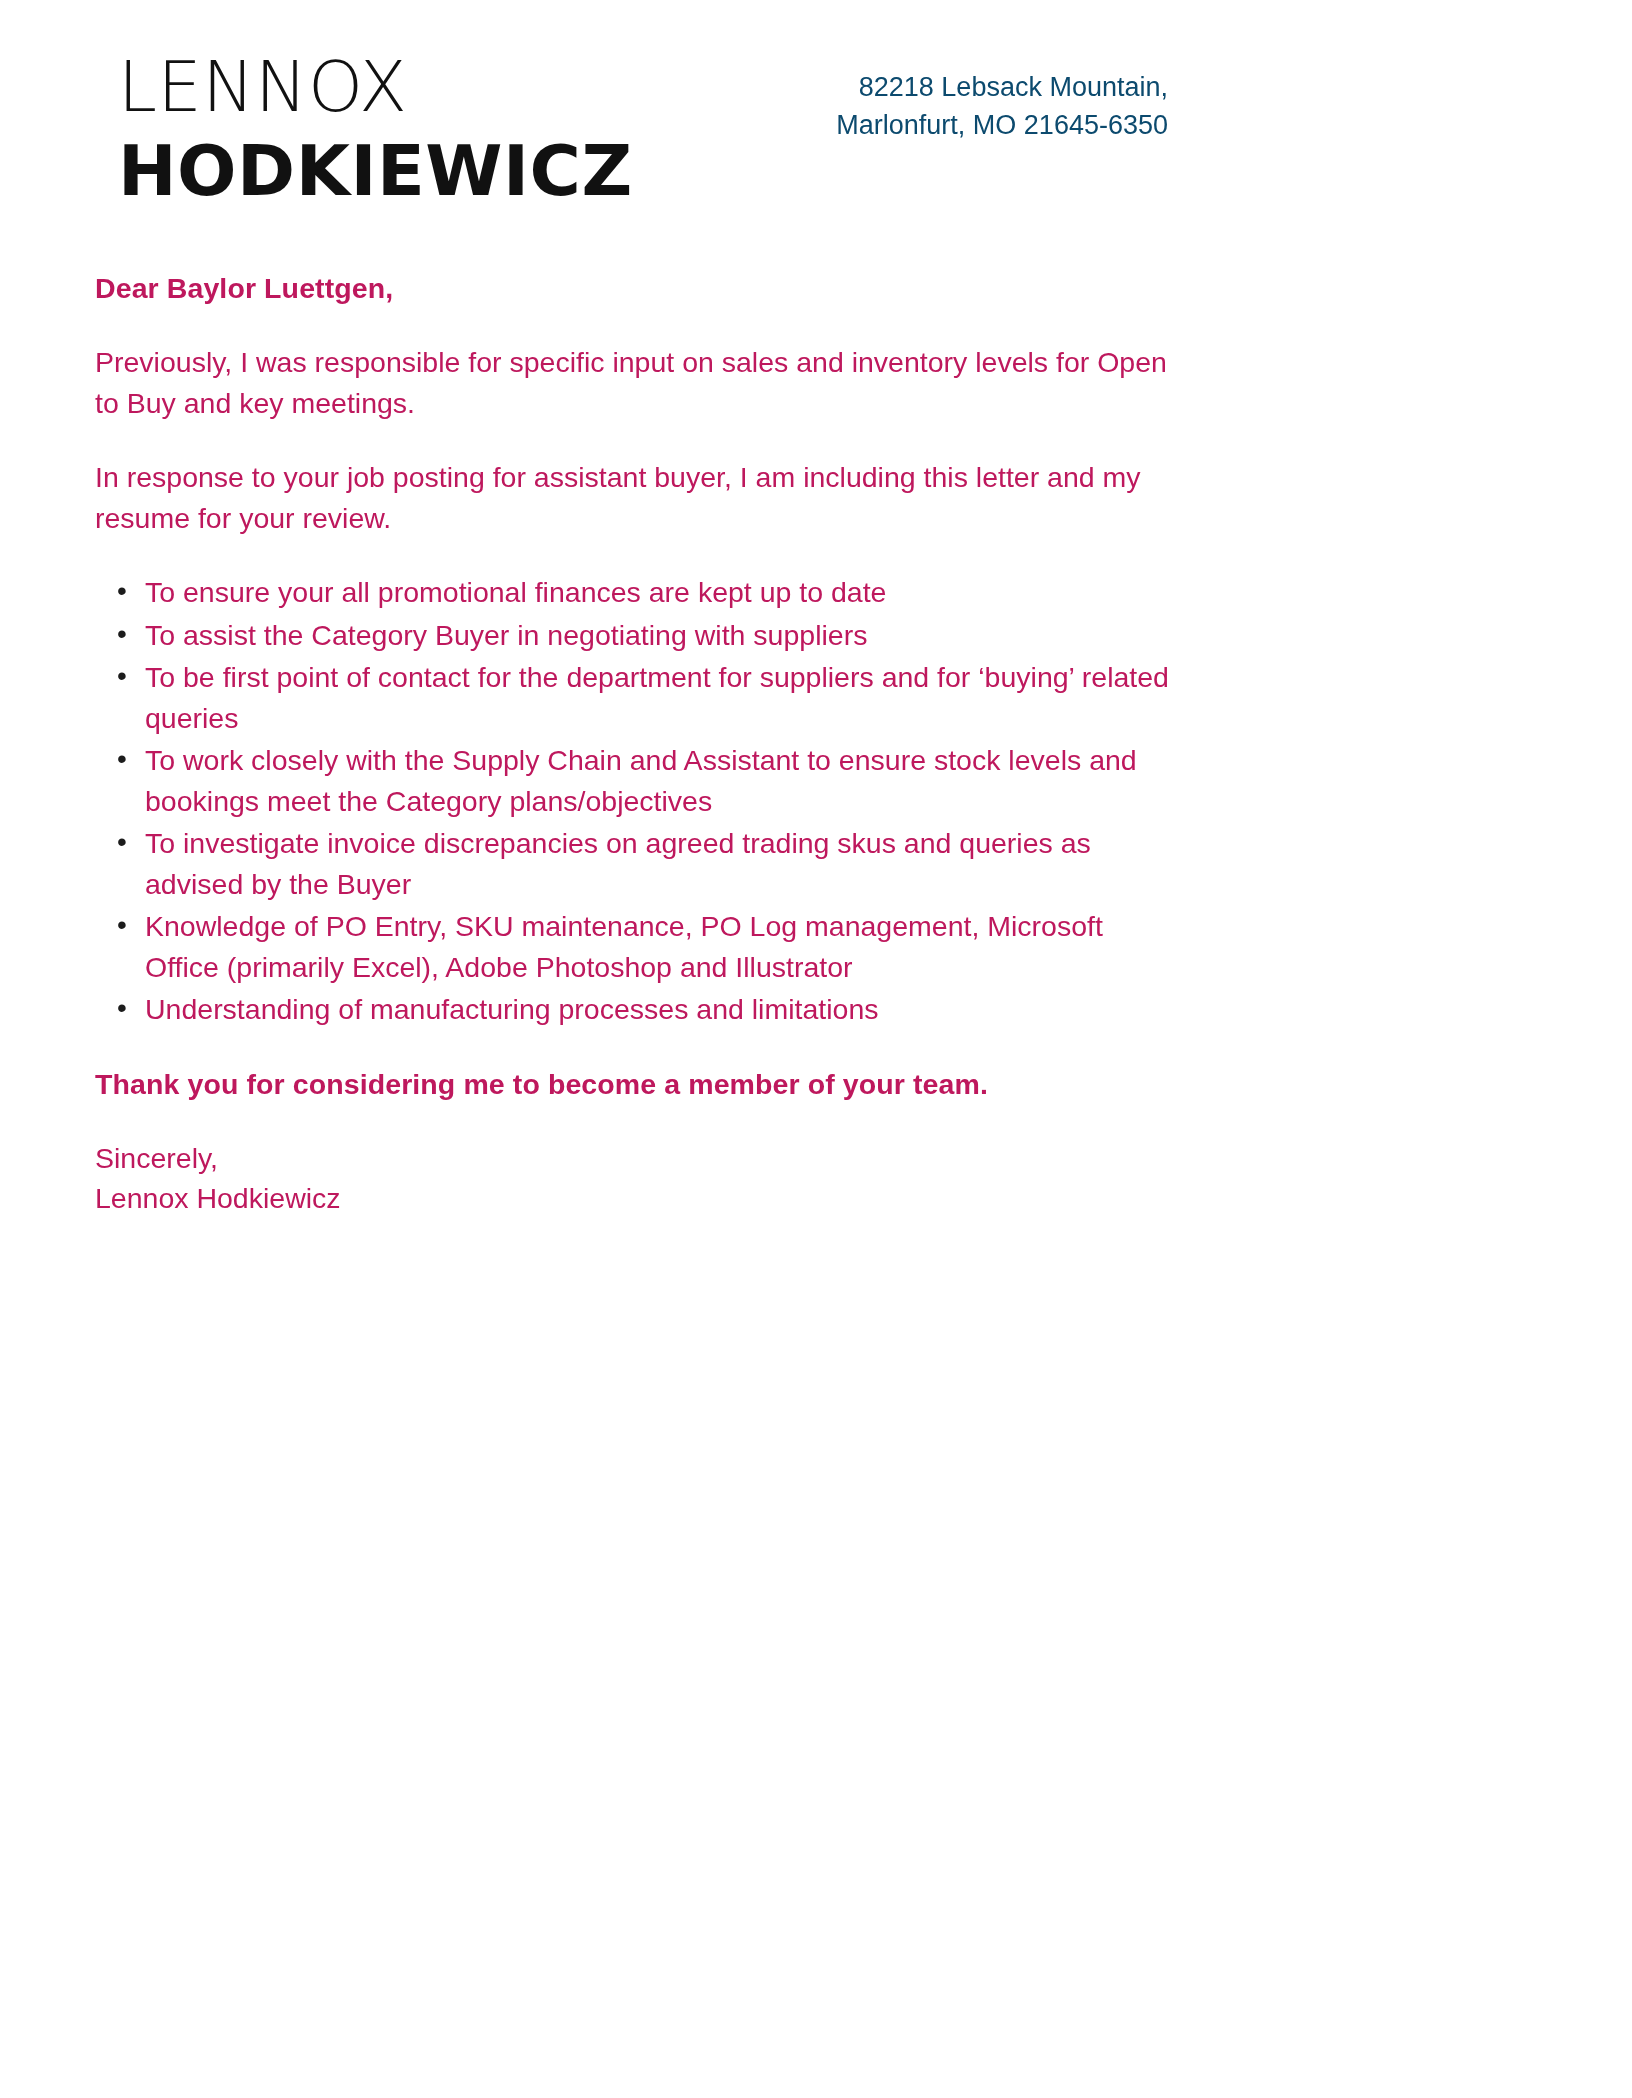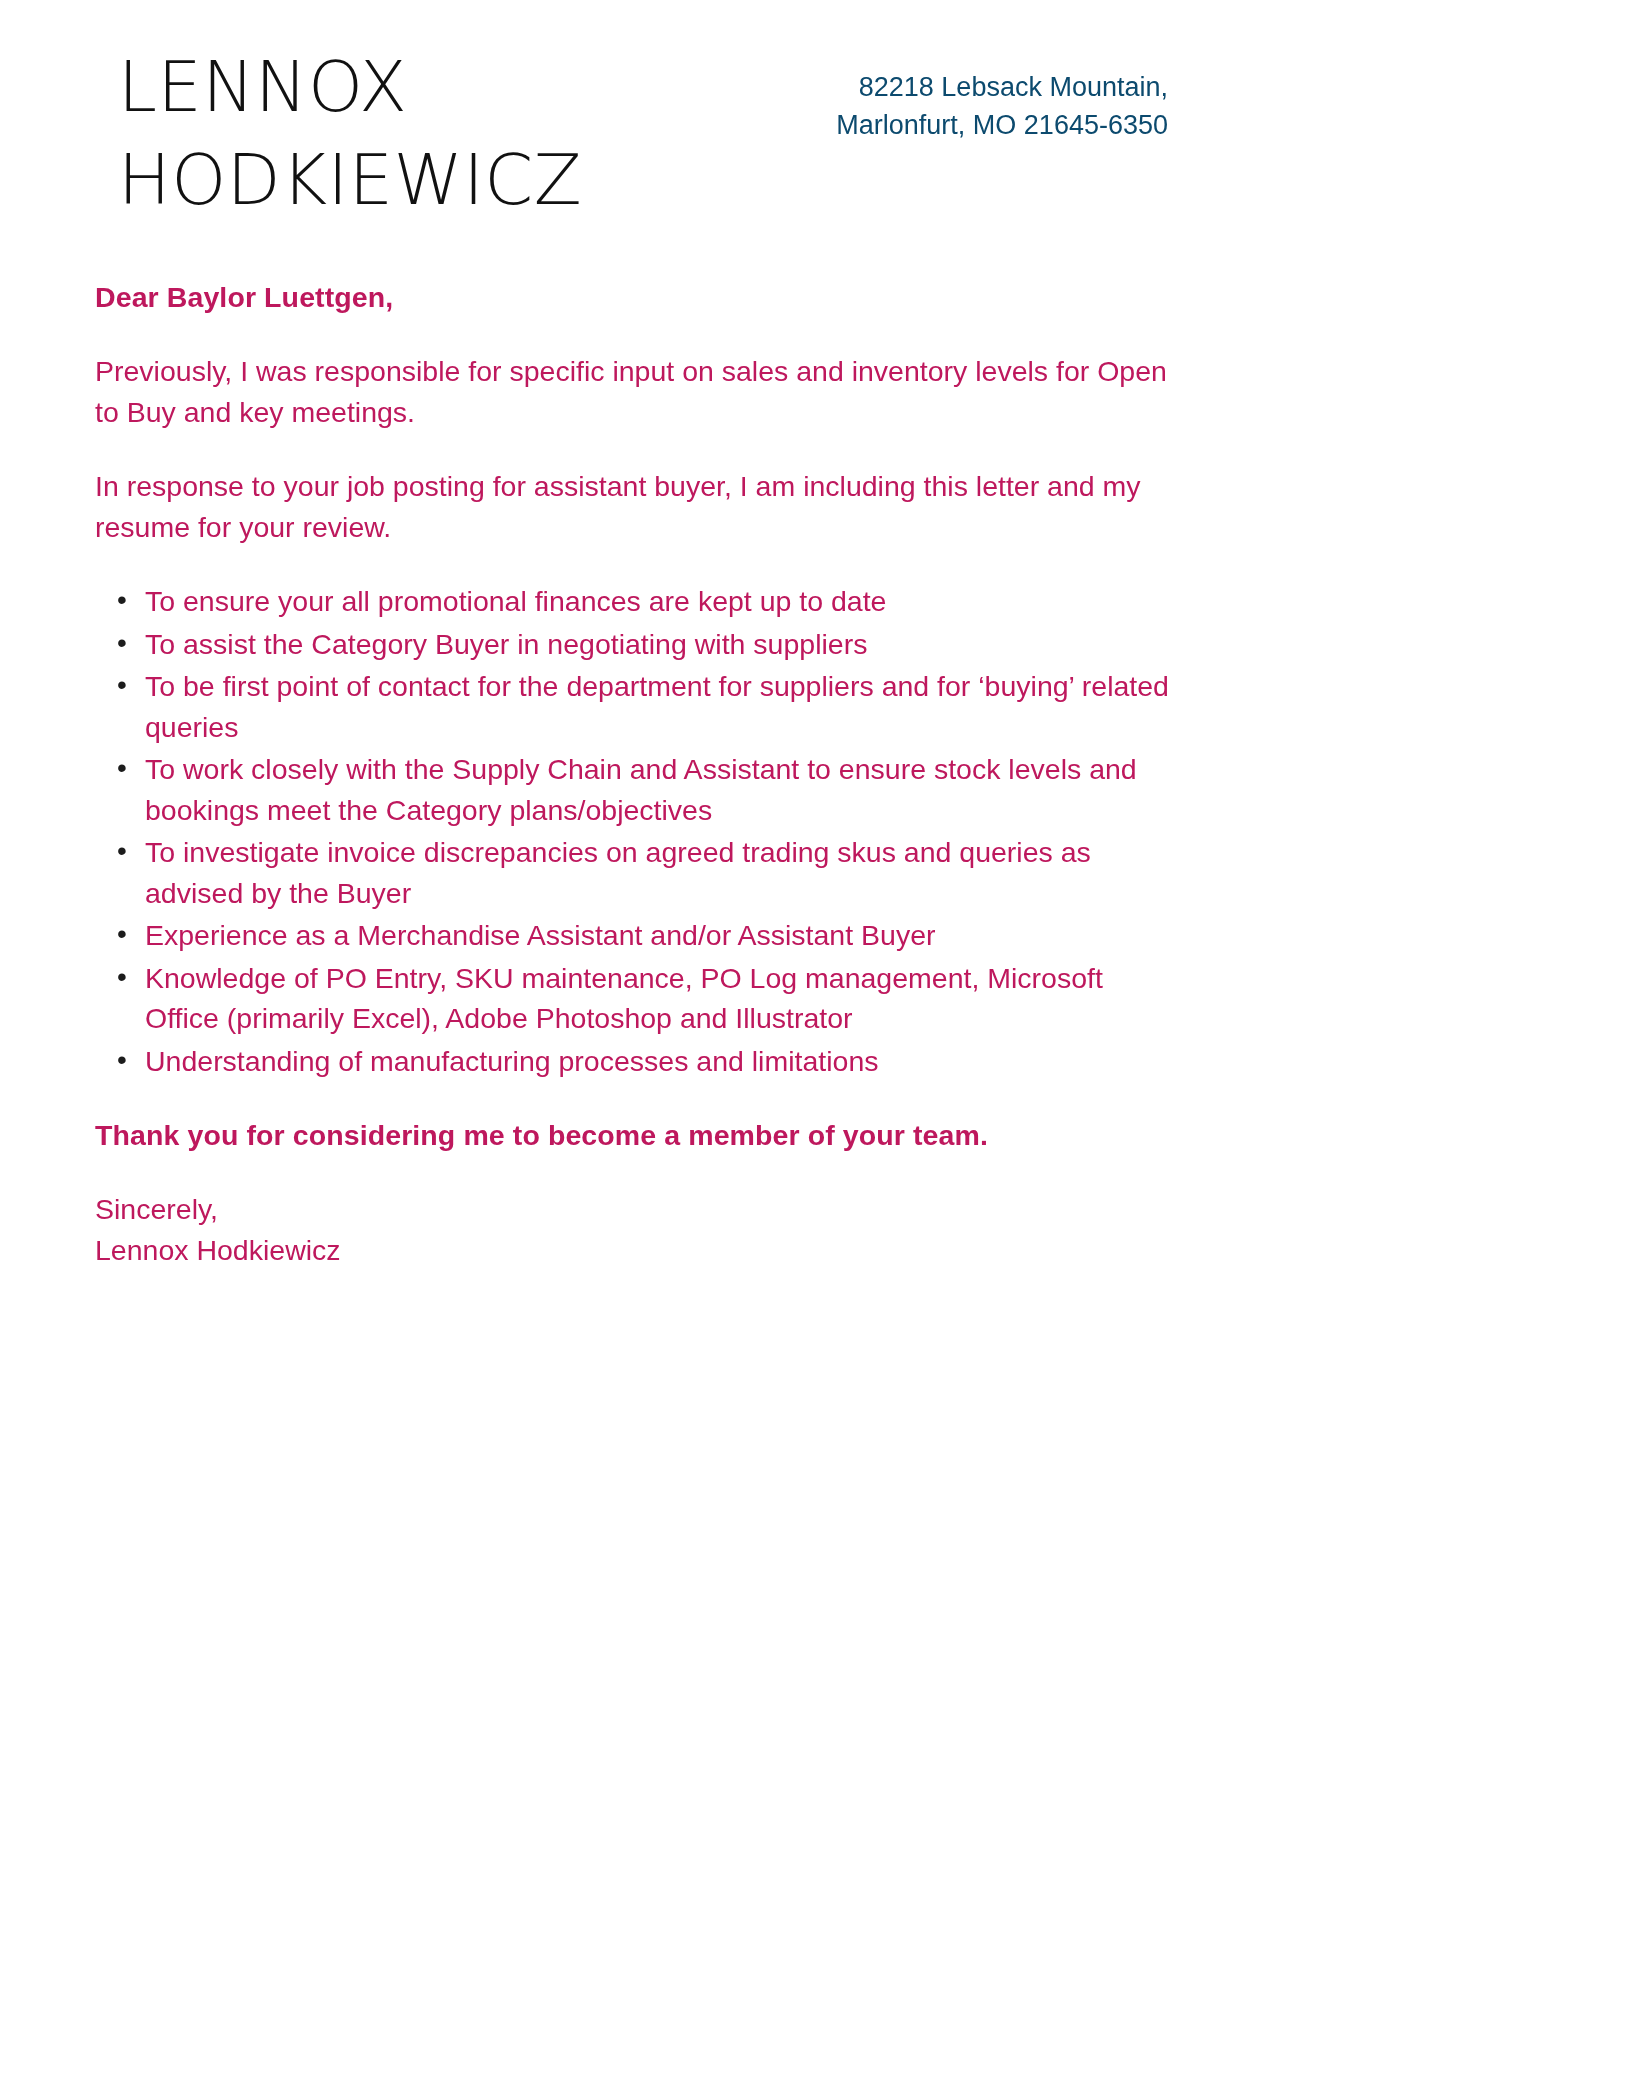--- a/index.html
+++ b/index.html
@@ -41,21 +41,22 @@
     font-family: "DejaVu Sans", sans-serif;
     font-weight: 300;
     font-size: 70px;
     line-height: 1.0;
     letter-spacing: 0.5px;
     color: #111111;
     white-space: nowrap;
     display: block;
   }
   .name-line + .name-line {
-    margin-top: 23px;
+    margin-top: 14px;
+    font-weight: bold;
   }
 
   .address-block {
     text-align: right;
     padding-top: 16px;
     font-size: 27px;
     line-height: 1.42;
     font-weight: 400;
     color: #0c4a6e;
     white-space: nowrap;
@@ -154,21 +155,20 @@
 
     <p class="para">In response to your job posting for assistant buyer, I am including this letter and my resume for your review.</p>
 
 
     <ul class="req-list">
       <li class="req-item">To ensure your all promotional finances are kept up to date</li>
       <li class="req-item">To assist the Category Buyer in negotiating with suppliers</li>
       <li class="req-item">To be first point of contact for the department for suppliers and for ‘buying’ related queries</li>
       <li class="req-item">To work closely with the Supply Chain and Assistant to ensure stock levels and bookings meet the Category plans/objectives</li>
       <li class="req-item">To investigate invoice discrepancies on agreed trading skus and queries as advised by the Buyer</li>
-      <li class="req-item">Experience as a Merchandise Assistant and/or Assistant Buyer</li>
       <li class="req-item">Knowledge of PO Entry, SKU maintenance, PO Log management, Microsoft Office (primarily Excel), Adobe Photoshop and Illustrator</li>
       <li class="req-item">Understanding of manufacturing processes and limitations</li>
     </ul>
 
     <p class="closing-bold">Thank you for considering me to become a member of your team.</p>
 
     <p class="signoff">
       <span class="signoff-line">Sincerely,</span>
       <span class="signoff-line">Lennox Hodkiewicz</span>
     </p>

